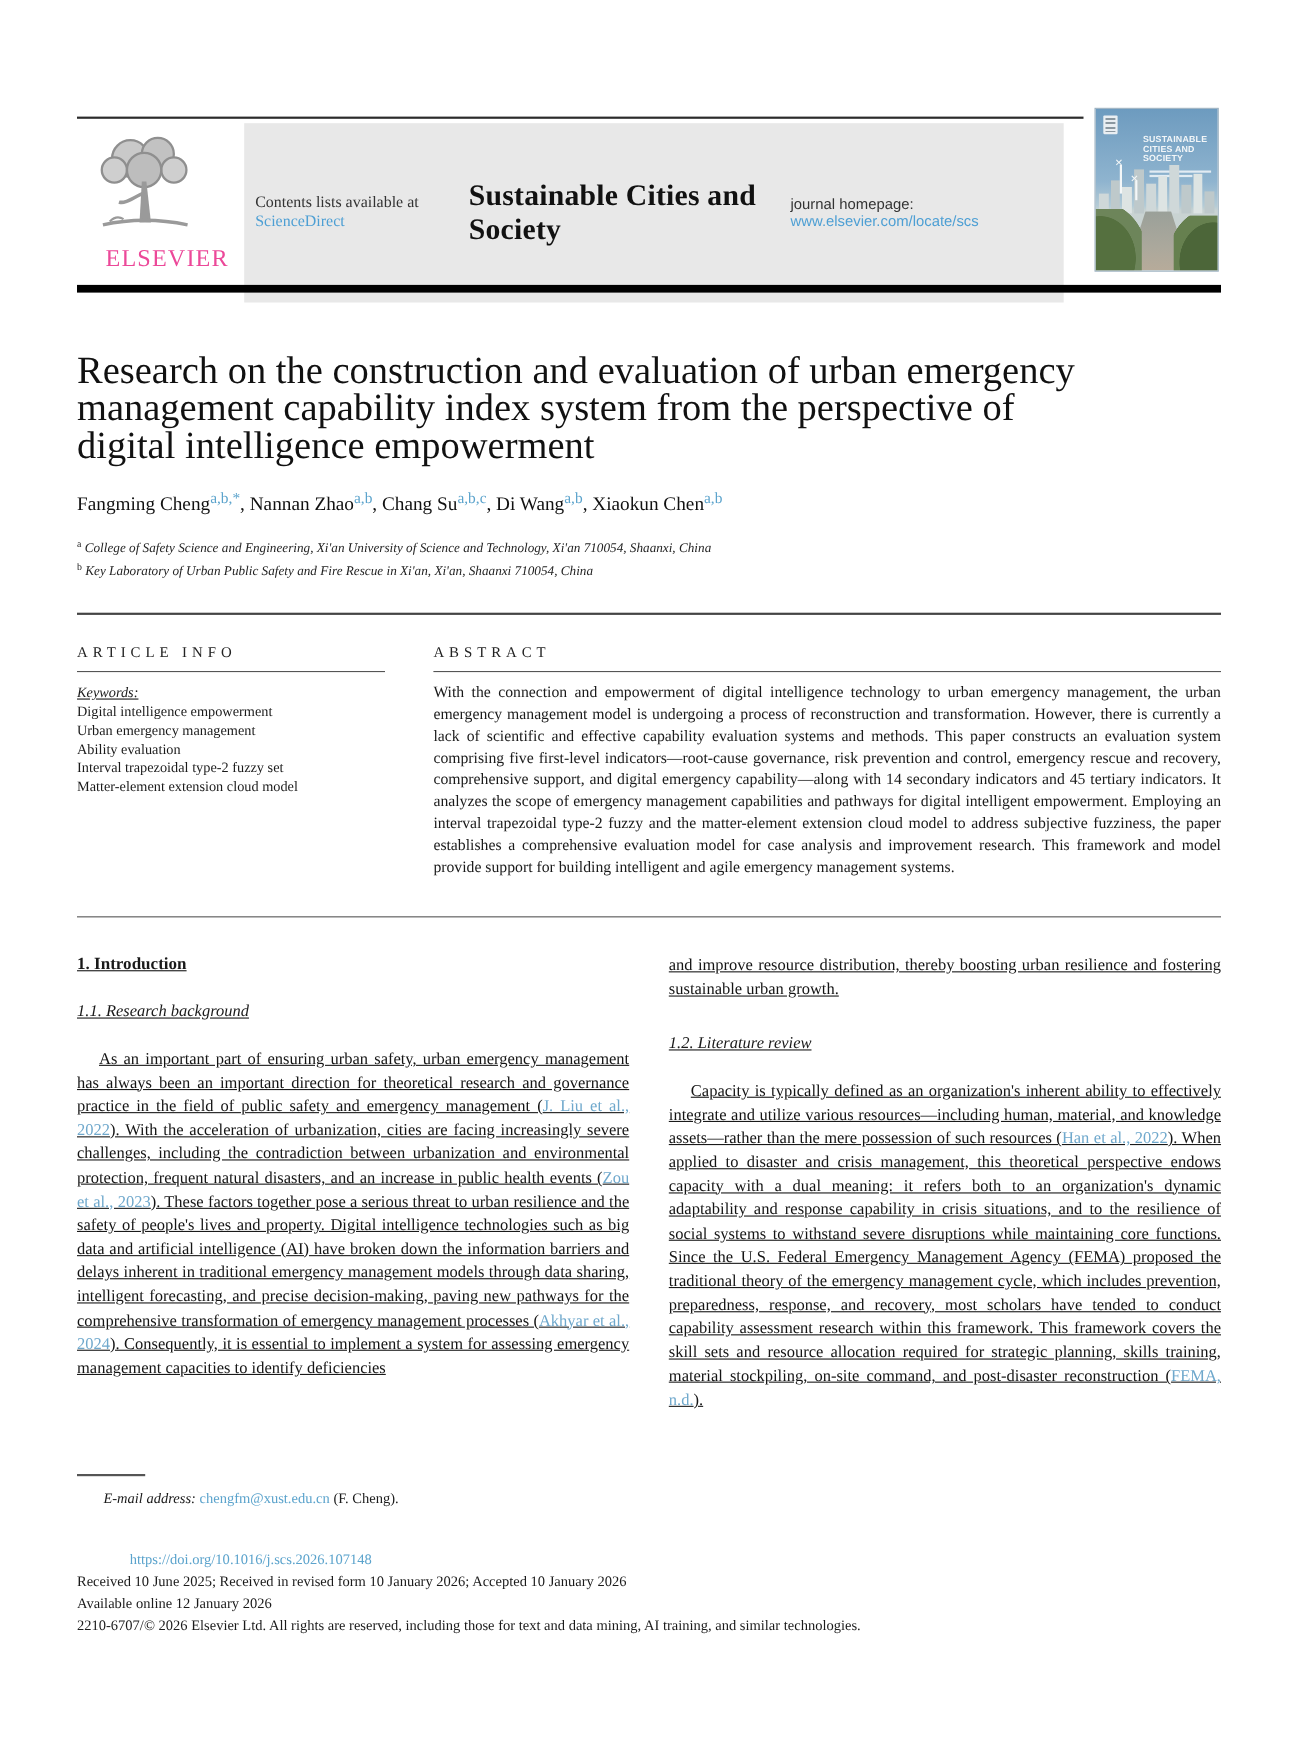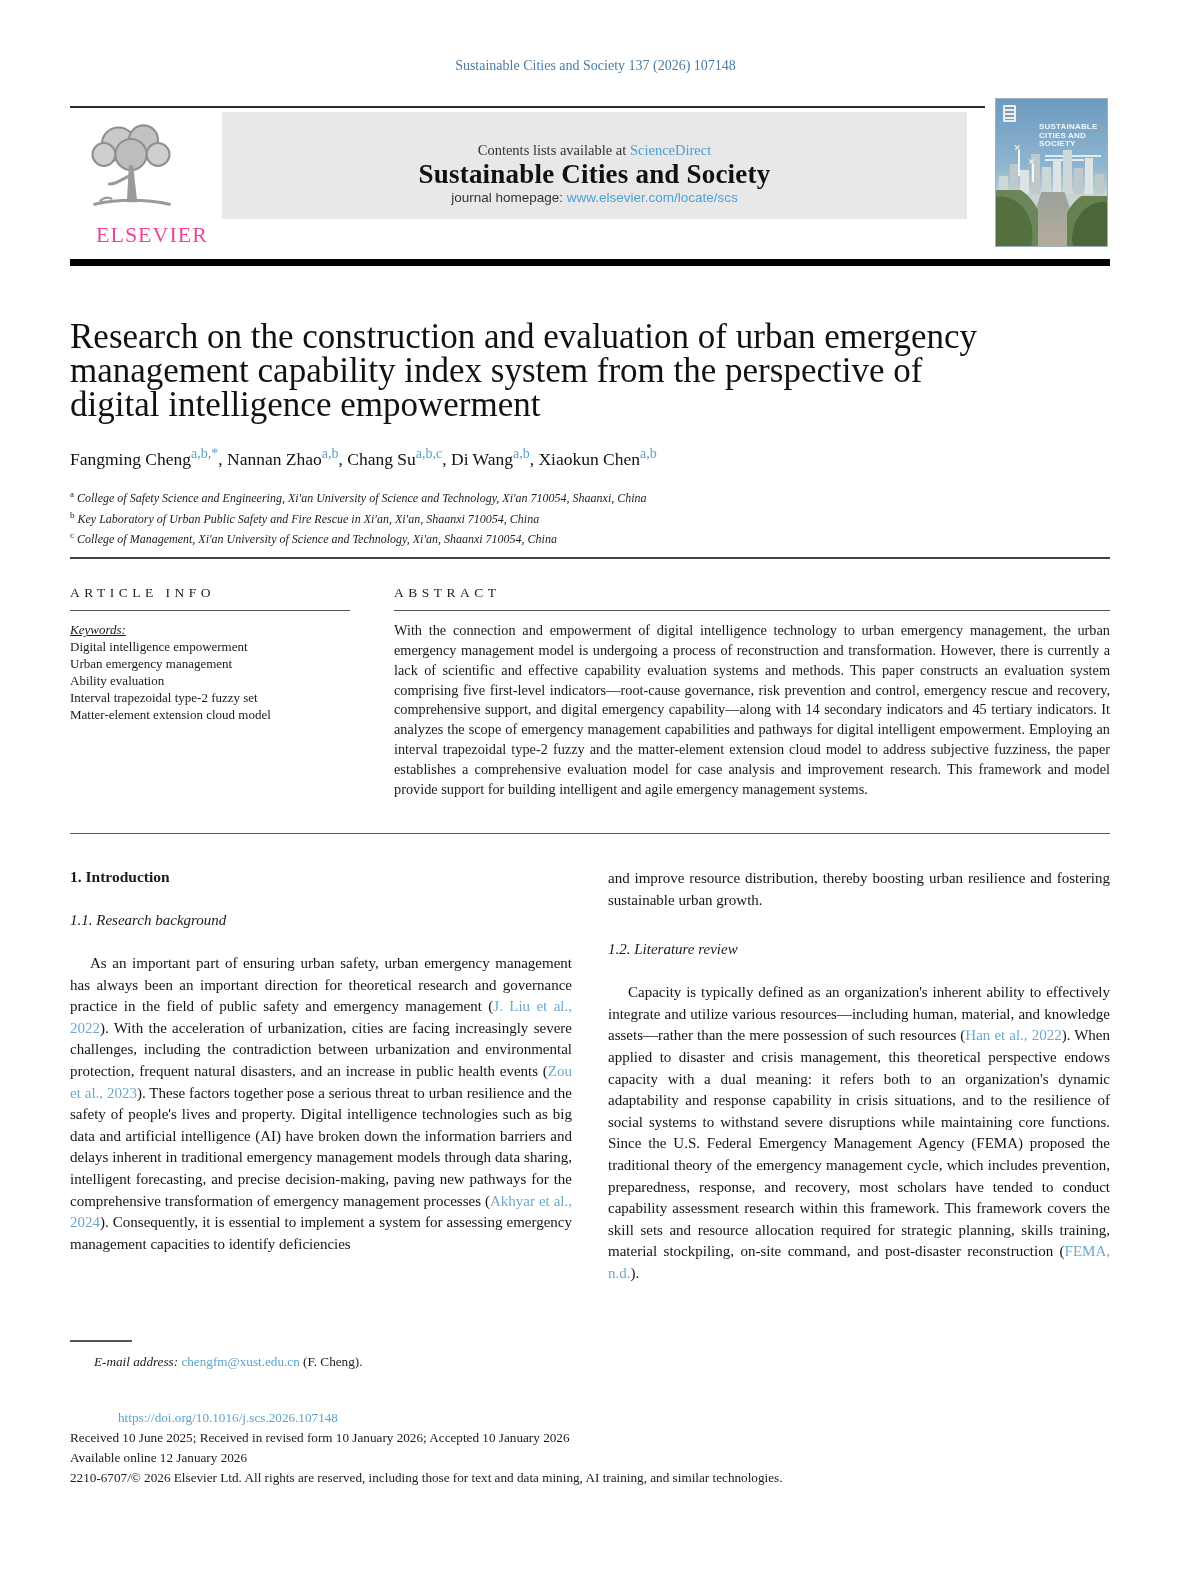--- a/index.html
+++ b/index.html
@@ -19,23 +19,23 @@
   }
   
   .header-rule { position: absolute; top: 106px; left: 70px; width: 915px; height: 2px; background: #2b2b2b; }
   .elsevier-block { position: absolute; left: 68px; top: 114px; width: 125px; height: 140px; text-align: center; }
   .elsevier-tree { width: 104px; height: 106px; margin: 0 auto; display: block; }
   .elsevier-word {
     font-family: "Liberation Serif", serif; font-size: 22px; color: #ec4899;
     letter-spacing: 1px; margin-top: 2px; margin-left: 28px;
   }
   .masthead {
-    position: absolute; left: 222px; top: 112px; width: 745px; height: 107px;
+    position: absolute; left: 222px; top: 112px; width: 745px; height: 163px;
     background: #e8e8e8;
-    display: flex; flex-direction: column; align-items: center; justify-content: flex-end;
+    display: flex; flex-direction: row; align-items: center; justify-content: space-between;
     padding: 12px 10px 14px 10px;
   }
   .contents-line { font-size: 14.5px; color: #333; }
   .contents-line a { color: #4d9fd4; text-decoration: none; }
   .journal-title { font-size: 27px; font-weight: 600; color: #111; letter-spacing: 0.2px; }
   .homepage-line { font-family: "Liberation Sans", sans-serif; font-size: 13.5px; color: #333; }
   .homepage-line a { color: #4d9fd4; text-decoration: none; }
   
   .cover {
     position: absolute; left: 995px; top: 98px; width: 113px; height: 149px;
@@ -102,21 +102,21 @@
   .block-heading {
     font-size: 13.5px; letter-spacing: 4.5px; color: #222; font-weight: 400;
   }
   .heading-rule { height: 1.2px; background: #555; margin-top: 9px; margin-bottom: 10px; }
   .keywords-label { font-size: 13px; font-style: italic; line-height: 17px; text-decoration: underline; }
   .keyword { font-size: 13px; line-height: 17px; color: #1a1a1a; }
   .abstract-text {
     font-size: 14.3px; line-height: 19.8px; text-align: justify; color: #1a1a1a;
   }
   
-  .body-cols { position: absolute; left: 70px; top: 868px; width: 1040px; display: flex; gap: 36px; }
+  .body-cols { position: absolute; left: 70px; top: 868px; width: 1040px; display: flex; gap: 36px; text-decoration: underline; }
   .col { width: 502px; }
   .sec-h1 { font-size: 15.5px; font-weight: bold; margin-bottom: 26px; }
   .sec-h2 { font-size: 15px; font-style: italic; margin-bottom: 24px; }
   .body-p {
     font-size: 15px; line-height: 21.6px; text-align: justify; color: #141414;
   }
   .body-p.indent { text-indent: 20px; }
   .body-p a, .abstract-text a { color: #6fa8cc; text-decoration: none; }
   .mt-sec { margin-top: 26px; }
   
@@ -126,21 +126,20 @@
   .footnote a { color: #5ba3cc; text-decoration: none; }
   .bottomblock { position: absolute; left: 70px; top: 1408px; width: 1040px; font-size: 13.2px; line-height: 20px; color: #1a1a1a; }
   .bottomblock a { color: #5ba3cc; text-decoration: none; margin-left: 48px; }
   .em { font-style: italic; }
 </style>
 </head>
 <body>
 
 <div class="page">
 
-  <div class="citation">Sustainable Cities and Society 137 (2026) 107148</div>
 
   <div class="header-rule"></div>
 
   <div class="elsevier-block">
     <svg class="elsevier-tree" viewBox="0 0 100 100">
       <g fill="none" stroke="#8f8f8f" stroke-width="3">
         <circle cx="38" cy="28" r="16" fill="#c9c9c9" stroke-width="2"></circle>
         <circle cx="62" cy="24" r="14" fill="#c2c2c2" stroke-width="2"></circle>
         <circle cx="24" cy="38" r="11" fill="#cfcfcf" stroke-width="2"></circle>
         <circle cx="76" cy="38" r="11" fill="#cfcfcf" stroke-width="2"></circle>
@@ -190,21 +189,20 @@
 
   <h1 class="paper-title">Research on the construction and evaluation of urban emergency management capability index system from the perspective of digital intelligence empowerment</h1>
 
   <div class="authors">
     <span><span>Fangming Cheng</span><sup>a,b,*</sup><span>, </span></span><span><span>Nannan Zhao</span><sup>a,b</sup><span>, </span></span><span><span>Chang Su</span><sup>a,b,c</sup><span>, </span></span><span><span>Di Wang</span><sup>a,b</sup><span>, </span></span><span><span>Xiaokun Chen</span><sup>a,b</sup><span></span></span>
   </div>
 
   <div class="affiliations">
     <div><sup>a</sup><span> College of Safety Science and Engineering, Xi'an University of Science and Technology, Xi'an 710054, Shaanxi, China</span></div>
     <div><sup>b</sup><span> Key Laboratory of Urban Public Safety and Fire Rescue in Xi'an, Xi'an, Shaanxi 710054, China</span></div>
-    <div><sup>c</sup><span> College of Management, Xi'an University of Science and Technology, Xi'an, Shaanxi 710054, China</span></div>
   </div>
 
   <div class="rule-full-1"></div>
 
   <div class="info-col">
     <div class="block-heading">ARTICLE INFO</div>
     <div class="heading-rule"></div>
     <div class="keywords-label">Keywords:</div>
     <div class="keyword">Digital intelligence empowerment</div>
     <div class="keyword">Urban emergency management</div>

